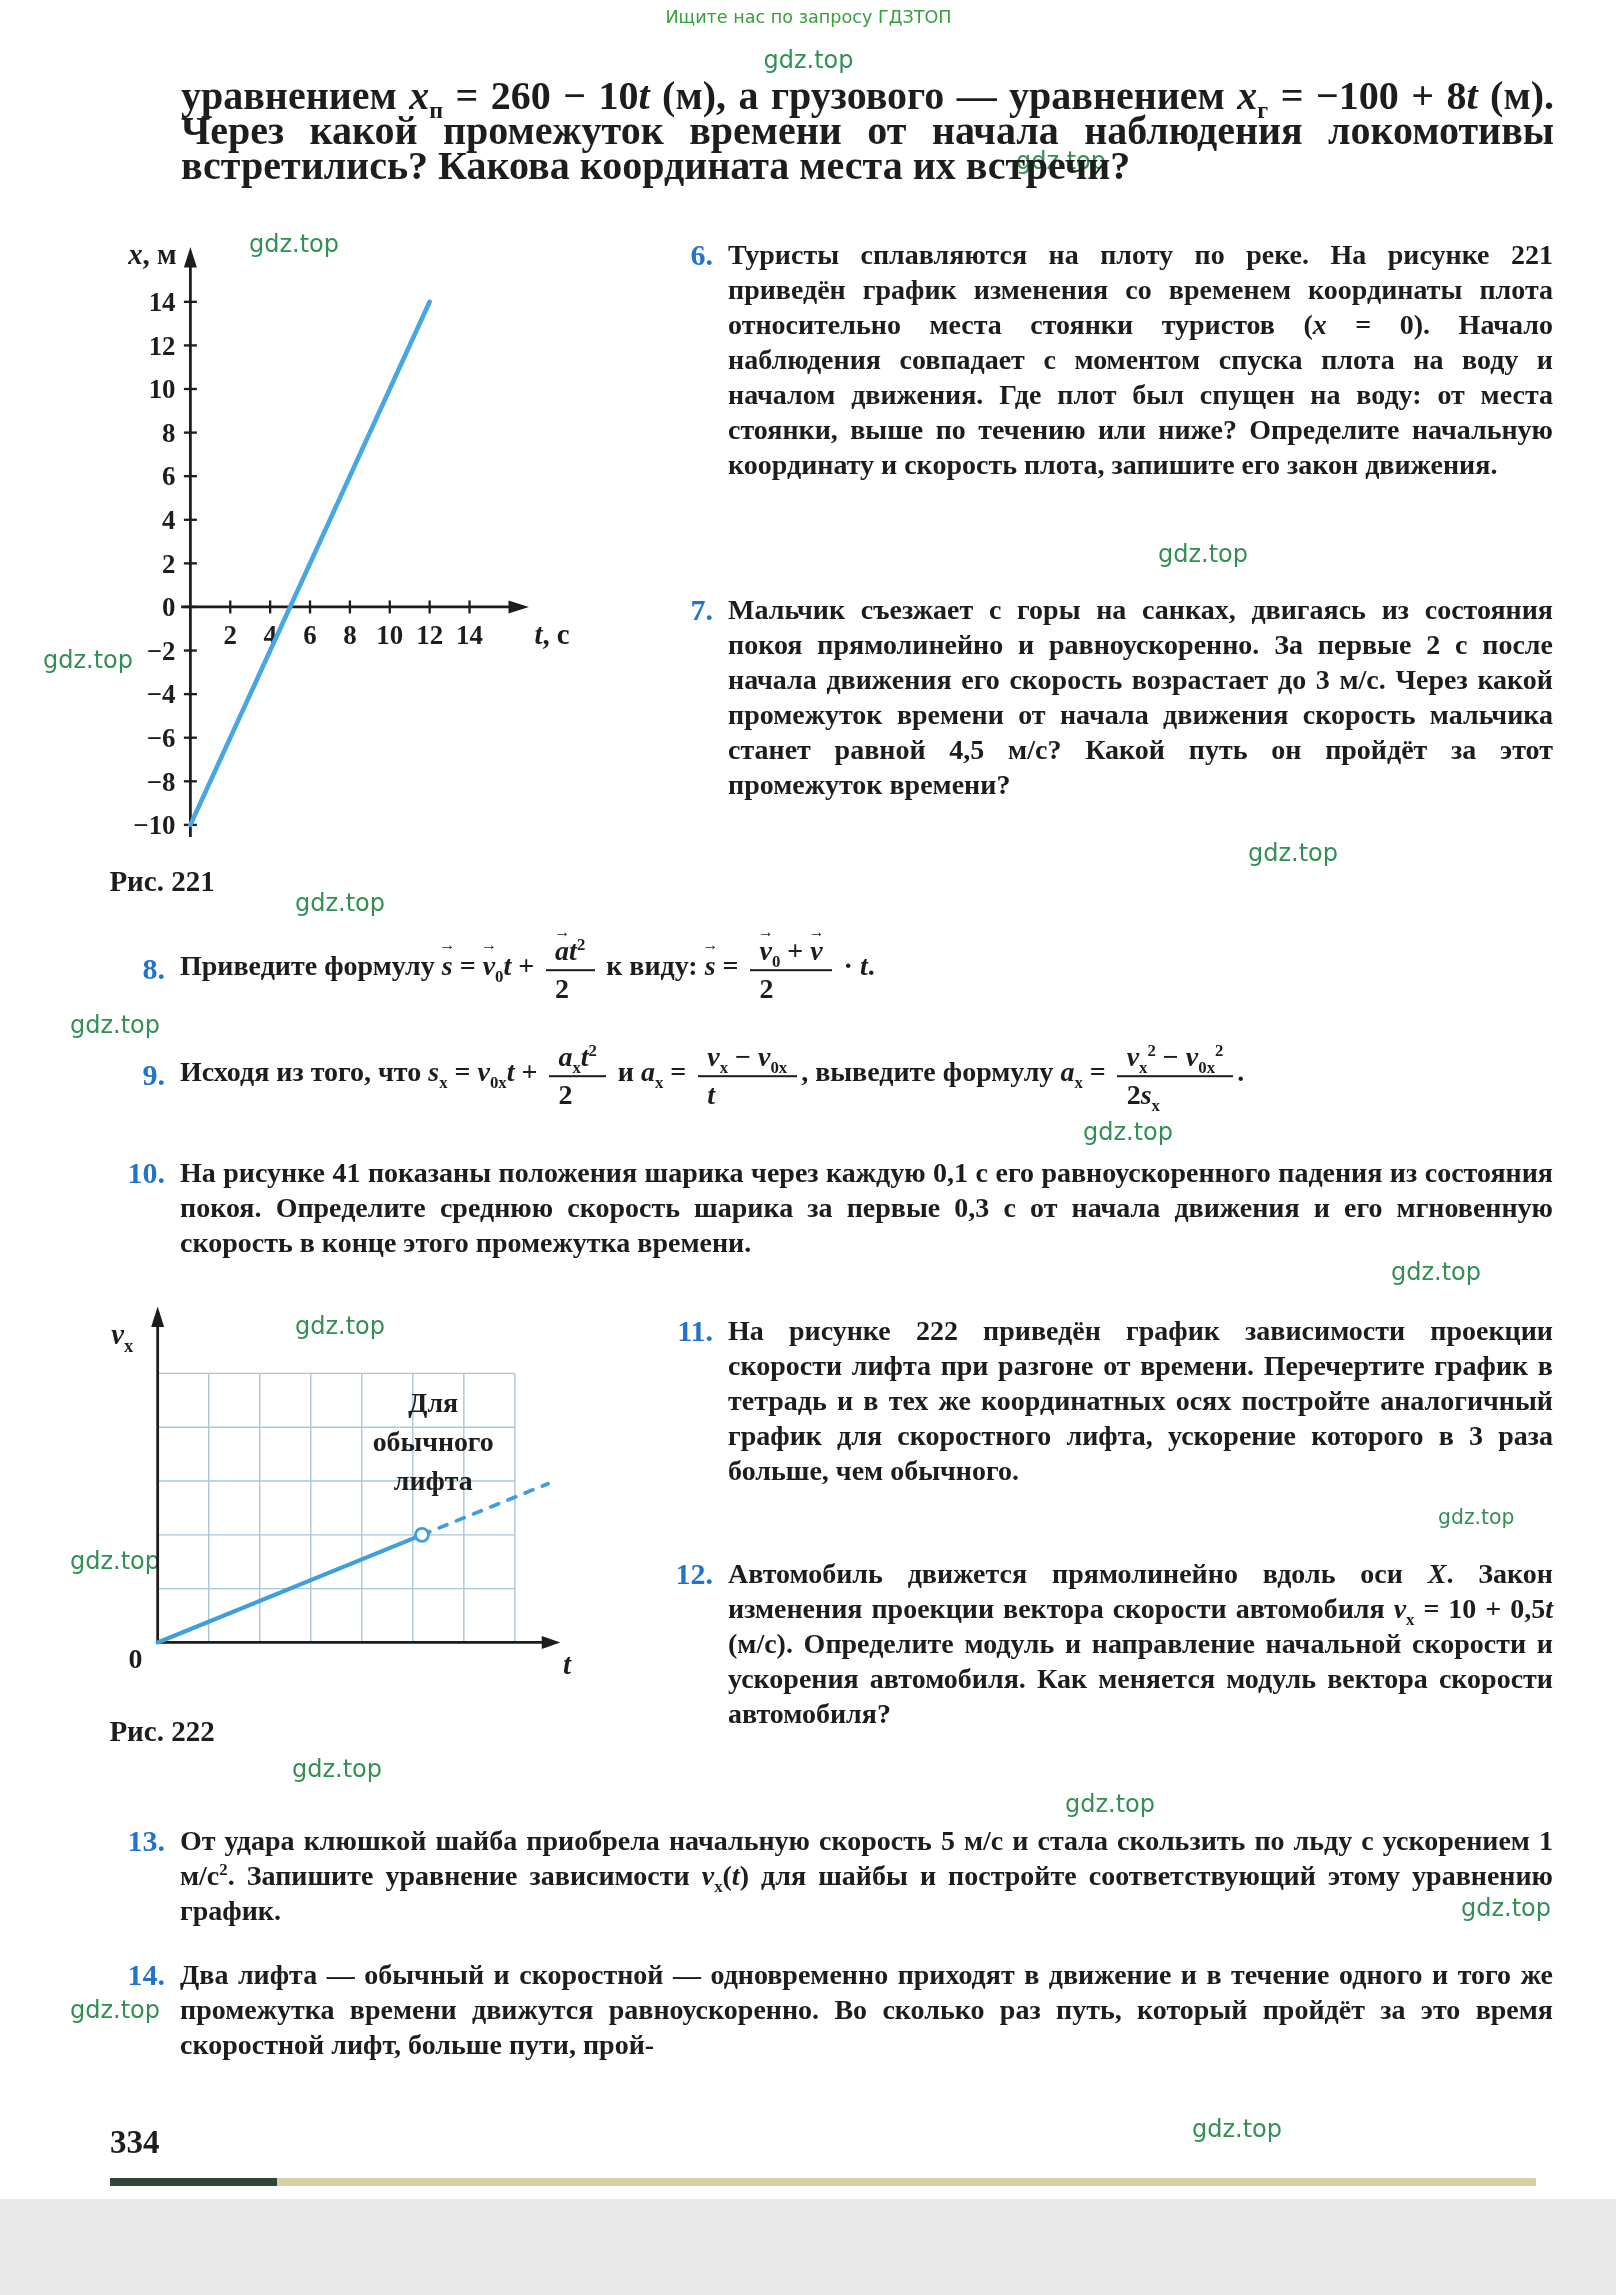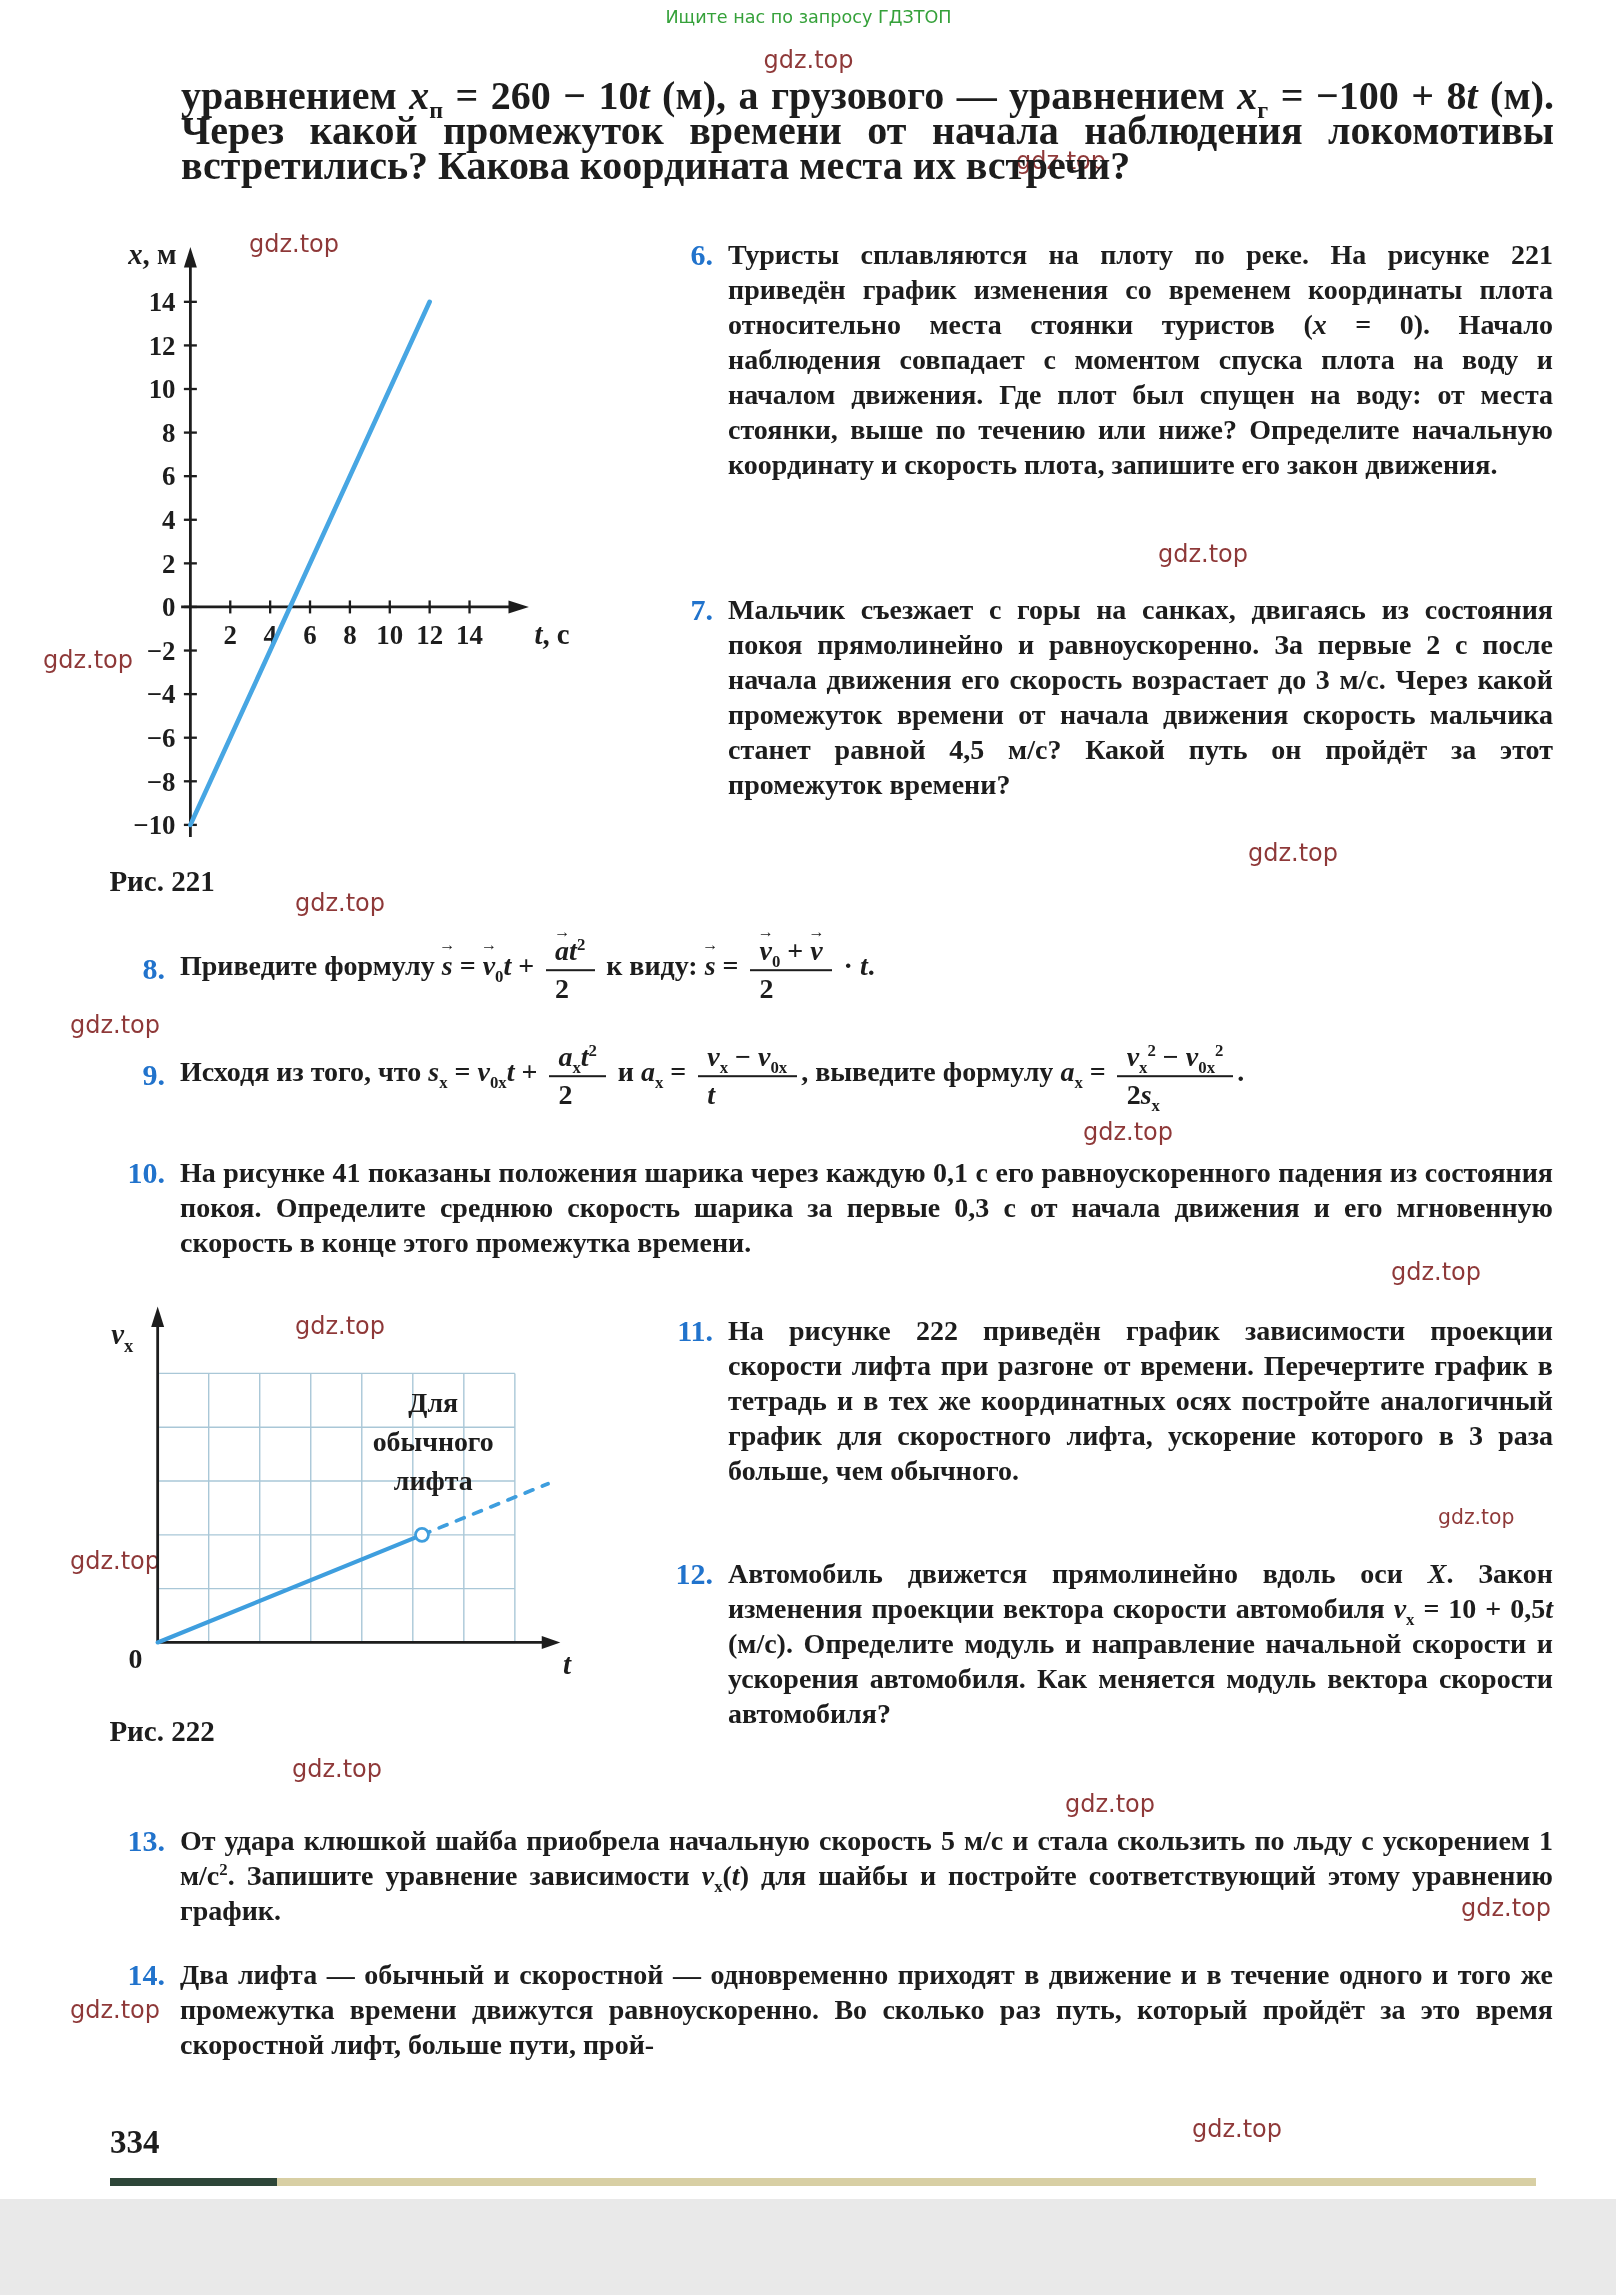--- a/index.html
+++ b/index.html
@@ -3,21 +3,21 @@
 <meta charset="utf-8">
 <style>
   html,body{margin:0;padding:0;background:#e9e9e9}
   .page{position:relative;width:1617px;height:2199px;background:#ffffff;margin:0 auto;
         font-family:"Liberation Serif","DejaVu Serif",serif;color:#1d1d1d;overflow:hidden}
 
   .top-hint{position:absolute;top:7.4px;left:0;width:100%;text-align:center;
             font-family:"DejaVu Sans",sans-serif;font-size:17.6px;color:#35a13a}
 
   .wm{position:absolute;font-family:"DejaVu Sans",sans-serif;font-size:24px;font-weight:500;
-      color:#7f1d1d;opacity:.88;white-space:nowrap}
+      color:#15803d;opacity:.88;white-space:nowrap}
   .wm-center{left:50%;transform:translateX(-50%)}
   .wm-small{font-size:20.4px}
 
   .intro{position:absolute;left:181px;top:78px;width:1373px;
          font-size:40px;line-height:35px;font-weight:bold;text-align:justify}
 
   .prob{position:absolute;display:flex;align-items:flex-start}
   .prob.full{left:109px;width:1444px}
   .prob.col2{left:649px;width:904px}
   .pnum{flex:none;width:71px;box-sizing:border-box;padding-right:15px;text-align:right;

